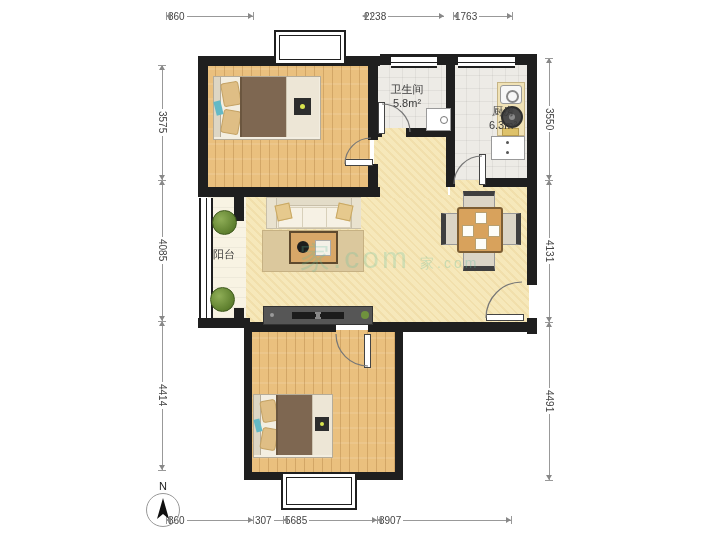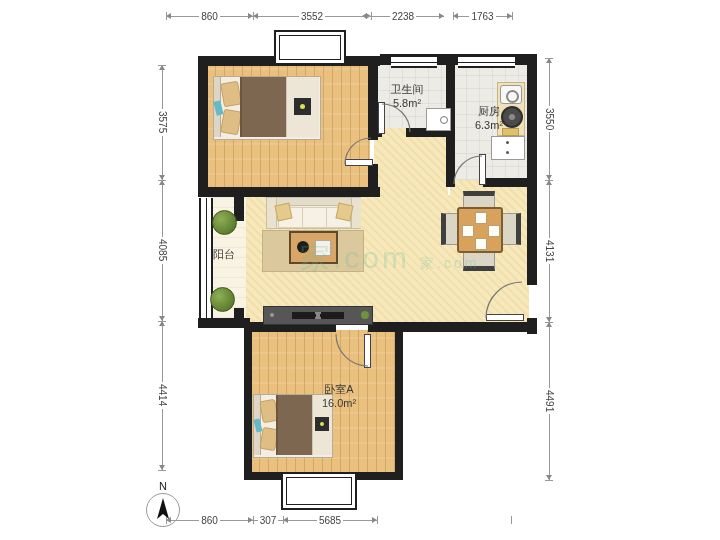--- a/index.html
+++ b/index.html
@@ -21,21 +21,21 @@
   
   .winh{position:absolute;background:#fff;border-top:2px solid #1f1f1f;border-bottom:2px solid #1f1f1f;}
   .winh i{position:absolute;left:0;right:0;top:50%;height:1px;background:#1f1f1f;}
   .winv{position:absolute;background:#fff;border-left:2px solid #1f1f1f;border-right:2px solid #1f1f1f;}
   .winv i{position:absolute;top:0;bottom:0;left:50%;width:1px;background:#1f1f1f;}
   .bay{position:absolute;background:#fff;border:2px solid #1f1f1f;}
   .bay i{position:absolute;inset:3px;border:1px solid #1f1f1f;}
   
   .rlabel{position:absolute;font-size:11px;color:#3a3a3a;text-align:center;line-height:1.3;white-space:nowrap;z-index:6;}
   
-  .dimh{position:absolute;height:14px;display:flex;align-items:center;justify-content:center;
+  .dimh{position:absolute;height:14px;display:flex;align-items:center;justify-content:flex-start;
         background:linear-gradient(#999,#999) 0 50%/100% 1px no-repeat;font-size:10px;color:#444;z-index:7;}
   .dimh span{background:#fff;padding:0 2px;line-height:13px;}
   .dimh .al{position:absolute;left:0;top:50%;margin-top:-3px;width:0;height:0;
             border-top:3px solid transparent;border-bottom:3px solid transparent;border-right:5px solid #888;}
   .dimh .ar{position:absolute;right:0;top:50%;margin-top:-3px;width:0;height:0;
             border-top:3px solid transparent;border-bottom:3px solid transparent;border-left:5px solid #888;}
   .dimv{position:absolute;width:14px;display:flex;align-items:center;justify-content:center;
         background:linear-gradient(#999,#999) 50% 0/1px 100% no-repeat;font-size:10px;color:#444;z-index:7;}
   .dimv span{writing-mode:vertical-rl;background:#fff;padding:2px 0;}
   .dimv .au{position:absolute;top:0;left:50%;margin-left:-3px;width:0;height:0;
@@ -193,40 +193,31 @@
     <path d="M522,282 A36,36 0 0 0 486,318" fill="none" stroke="#777" stroke-width="1.2"></path>
   </svg>
 
   <div class="wm" style="left:300px;top:238px;font-size:30px">家.com</div>
   <div class="wm" style="left:420px;top:255px;font-size:14px;color:rgba(95,190,160,.3)">家.com</div>
 
   <div class="rlabel" style="left:380px;top:82px;width:54px">
     <div>卫生间</div>
     <div>5.8m²</div>
   </div>
-  <div class="rlabel" style="left:466px;top:104px;width:46px">
+  <div class="rlabel" style="left:480px;top:104px;width:46px">
     <div>厨房</div>
     <div>6.3m²</div>
   </div>
   <div class="rlabel" style="left:205px;top:247px;width:38px">
     <div>阳台</div>
   </div>
-  <div class="rlabel" style="left:306px;top:382px;width:66px">
-    <div>卧室A</div>
-    <div>16.0m²</div>
-  </div>
 
   <div class="dimh" style="left:166px;top:9px;width:87px">
       <i class="al"></i>
       <span>860</span>
-      <i class="ar"></i>
-    </div>
-  <div class="dimh" style="left:253px;top:9px;width:118px">
-      <i class="al"></i>
-      <span>3552</span>
       <i class="ar"></i>
     </div>
   <div class="dimh" style="left:362px;top:9px;width:82px">
       <i class="al"></i>
       <span>2238</span>
       <i class="ar"></i>
     </div>
   <div class="dimh" style="left:453px;top:9px;width:59px">
       <i class="al"></i>
       <span>1763</span>
@@ -242,20 +233,25 @@
       <i class="al"></i>
       <span>860</span>
       <i class="ar"></i>
     </div>
   <div class="dimh" style="left:253px;top:513px;width:30px">
       <span>307</span>
     </div>
   <div class="dimh" style="left:283px;top:513px;width:94px">
       <i class="al"></i>
       <span>5685</span>
+      <i class="ar"></i>
+    </div>
+  <div class="dimh" style="left:377px;top:513px;width:134px">
+      <i class="al"></i>
+      <span>3907</span>
       <i class="ar"></i>
     </div>
   <div class="tkv" style="left:166px;top:516px"></div>
   <div class="tkv" style="left:253px;top:516px"></div>
   <div class="tkv" style="left:283px;top:516px"></div>
   <div class="tkv" style="left:377px;top:516px"></div>
   <div class="tkv" style="left:511px;top:516px"></div>
 
   <div class="dimv" style="left:155px;top:65px;height:115px">
       <i class="au"></i>

